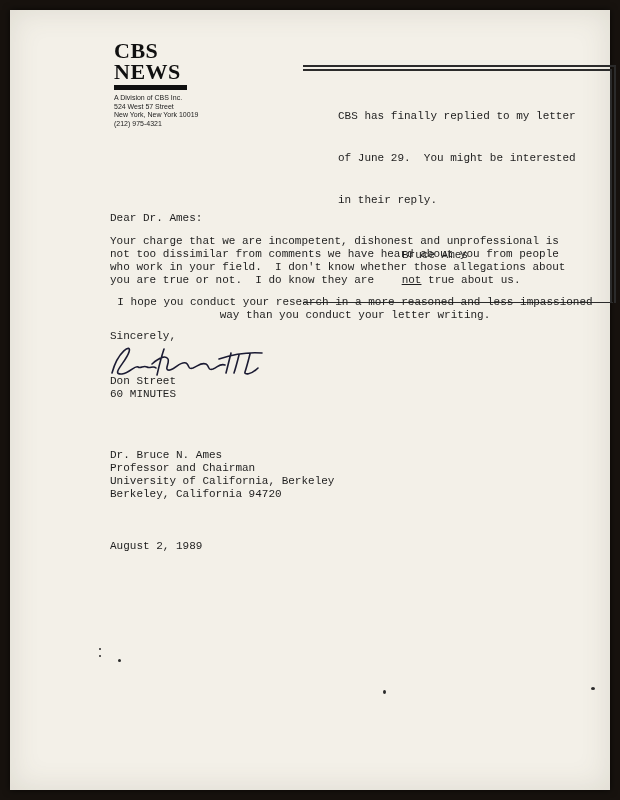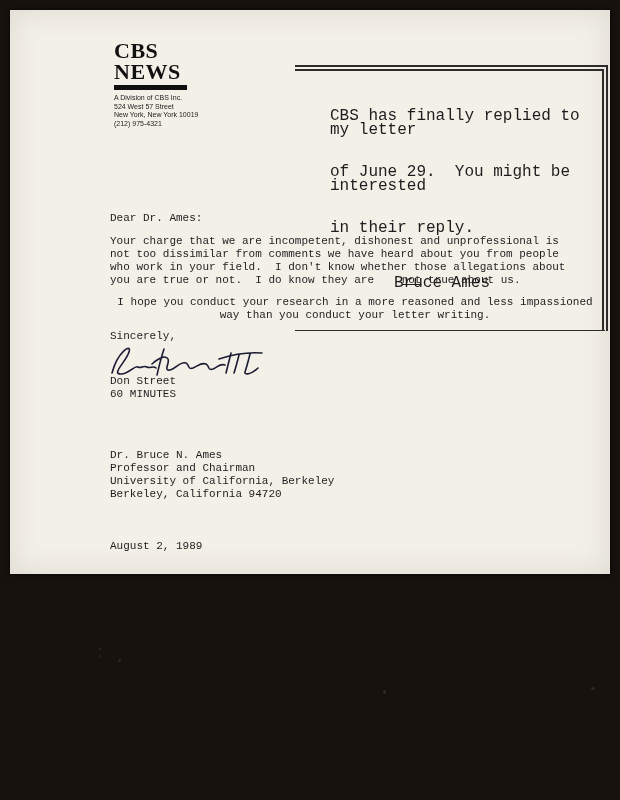--- a/index.html
+++ b/index.html
@@ -6,44 +6,44 @@
   html, body { margin: 0; padding: 0; }
   body {
     width: 620px; height: 800px;
     background: #17120e;
     position: relative;
     font-family: "Liberation Sans", sans-serif;
     overflow: hidden;
   }
   .page {
     position: absolute; left: 10px; top: 10px;
-    width: 600px; height: 564px;
+    width: 600px; height: 780px;
     background: #f3f0e8;
     box-shadow: 0 0 7px rgba(0,0,0,.65), inset 0 0 30px rgba(95,85,65,.14);
   }
 
   
   .letterhead { position: absolute; left: 104px; top: 30px; }
   .logo-line {
     font-family: "Liberation Serif", serif;
     font-weight: bold; font-size: 22px; line-height: 21px;
     letter-spacing: 0.5px; color: #101010;
   }
   .logo-bar { width: 73px; height: 5px; background: #101010; margin: 3px 0 4px; }
   .lh-small { font-size: 7px; line-height: 8.5px; color: #222; }
 
   
   .note {
-    position: absolute; left: 285px; top: 55px; width: 313px;
+    position: absolute; left: 293px; top: 55px; width: 313px;
     border-top: 6px double #2b2b2b;
     border-right: 6px double #2b2b2b;
     border-bottom: 1px solid #2b2b2b;
     padding: 10px 8px 12px 35px;
     font-family: "Liberation Mono", "DejaVu Sans Mono", monospace;
-    font-size: 16px; line-height: 14px; color: #1d1d1d;
+    font-size: 11px; line-height: 14px; color: #1d1d1d;
     white-space: pre-wrap;
   }
   .note-signoff { margin-top: 13px; margin-left: 64px; }
 
   
   .letter-body {
     position: absolute; left: 100px; top: 202px; width: 490px;
     font-family: "Liberation Mono", "DejaVu Sans Mono", monospace;
     font-size: 11px; line-height: 13px; color: #1e1e1e;
   }

